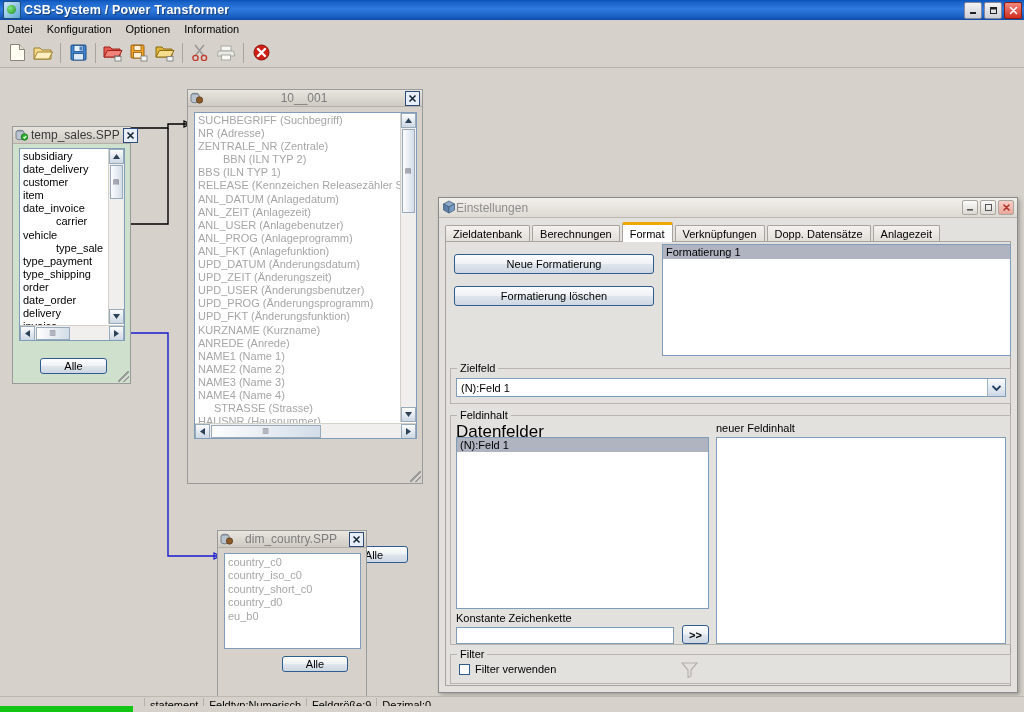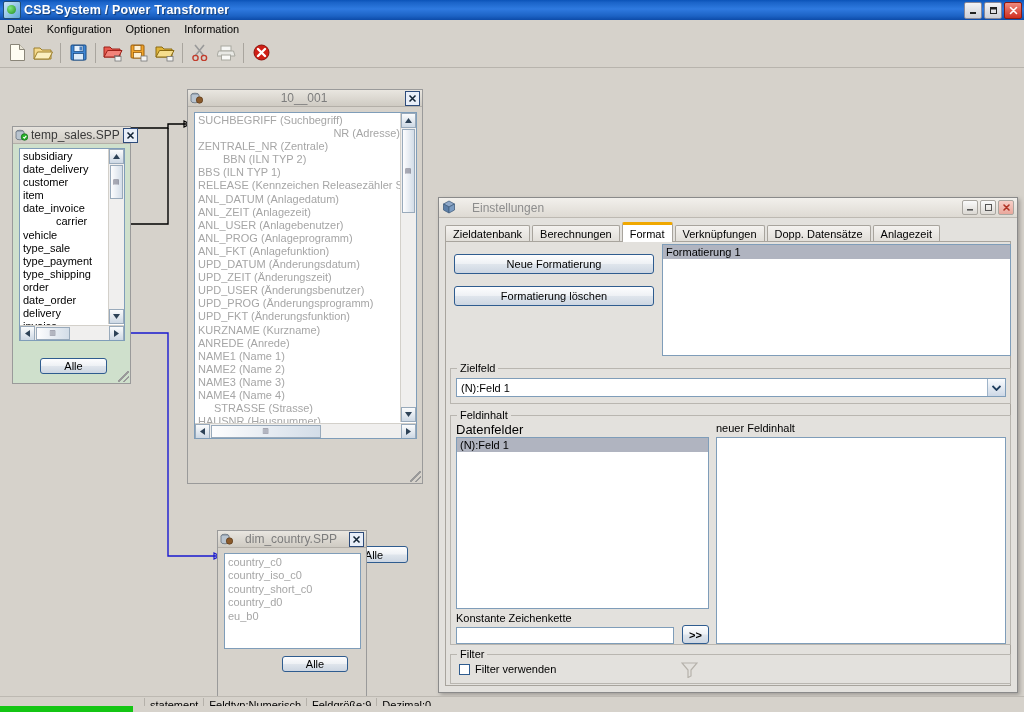--- a/index.html
+++ b/index.html
@@ -142,21 +142,21 @@
   .conn { position:absolute; left:0; top:0; pointer-events:none; }
 
   
   #dlg {
     position:absolute; left:438px; top:197px; width:580px; height:496px;
     border:1px solid #8a8a8a; box-sizing:border-box;
     background:#e3e1dd;
     box-shadow: 2px 2px 4px rgba(0,0,0,.25);
   }
   .dlg-tb {
-    height:20px; display:flex; align-items:center; gap:16px;
+    height:20px; display:flex; align-items:center; gap:0;
     padding:0 3px; box-sizing:border-box;
     background: linear-gradient(to bottom,#f2f0ec,#dedad3);
     border-bottom:1px solid #bdb9b2;
   }
   .dlg-title { font-size:12px; color:#8d8d8d; flex:1; }
   .dlg-btns { display:flex; gap:2px; }
   .dlg-btn {
     width:14px;height:13px; border:1px solid #a9a6a0; border-radius:2px;
     background: linear-gradient(to bottom,#fafafb,#dcd9d3);
     display:flex;align-items:center;justify-content:center;
@@ -354,21 +354,21 @@
     </div>
     <div class="listbox" style="position:absolute; left:6px; top:21px; width:106px; height:193px;">
       <div id="src-list" style="position:absolute; left:0; top:0; right:16px; top:1px;">
           <div class="litem" style="line-height: 13.1px;">subsidiary</div>
           <div class="litem" style="line-height: 13.1px;">date_delivery</div>
           <div class="litem" style="line-height: 13.1px;">customer</div>
           <div class="litem" style="line-height: 13.1px;">item</div>
           <div class="litem" style="line-height: 13.1px;">date_invoice</div>
           <div class="litem" style="line-height: 13.1px; padding-left: 36px;">carrier</div>
           <div class="litem" style="line-height: 13.1px;">vehicle</div>
-          <div class="litem" style="line-height: 13.1px;">type_sale</div>
+          <div class="litem" style="line-height: 13.1px; margin-left: 33px;">type_sale</div>
           <div class="litem" style="line-height: 13.1px;">type_payment</div>
           <div class="litem" style="line-height: 13.1px;">type_shipping</div>
           <div class="litem" style="line-height: 13.1px;">order</div>
           <div class="litem" style="line-height: 13.1px;">date_order</div>
           <div class="litem" style="line-height: 13.1px;">delivery</div>
           <div class="litem" style="line-height: 13.1px;">invoice</div>
         </div>
       <div class="vscroll" style="bottom:16px;">
         <div class="sb-btn">
           <svg width="7" height="5" viewBox="0 0 7 5">
@@ -414,21 +414,21 @@
       <span class="child-title">10__001</span>
       <span class="xbtn">
         <svg width="9" height="9" viewBox="0 0 9 9">
             <path d="M1.5 1.5 L7.5 7.5 M7.5 1.5 L1.5 7.5" stroke="#123" stroke-width="1.5"></path>
           </svg>
       </span>
     </div>
     <div class="listbox" style="position:absolute; left:6px; top:22px; width:223px; height:327px;">
       <div id="tgt-list" style="position:absolute; left:0; top:1px; right:16px; overflow:hidden;">
           <div class="litem dim" style="line-height: 13.1px;">SUCHBEGRIFF   (Suchbegriff)</div>
-          <div class="litem dim" style="line-height: 13.1px; text-align: right;">NR   (Adresse)</div>
+          <div class="litem dim" style="line-height: 13.1px;">NR   (Adresse)</div>
           <div class="litem dim" style="line-height: 13.1px;">ZENTRALE_NR   (Zentrale)</div>
           <div class="litem dim" style="line-height: 13.1px; padding-left: 28px;">BBN   (ILN TYP 2)</div>
           <div class="litem dim" style="line-height: 13.1px;">BBS   (ILN TYP 1)</div>
           <div class="litem dim" style="line-height: 13.1px;">RELEASE   (Kennzeichen Releasezähler S</div>
           <div class="litem dim" style="line-height: 13.1px;">ANL_DATUM   (Anlagedatum)</div>
           <div class="litem dim" style="line-height: 13.1px;">ANL_ZEIT   (Anlagezeit)</div>
           <div class="litem dim" style="line-height: 13.1px;">ANL_USER   (Anlagebenutzer)</div>
           <div class="litem dim" style="line-height: 13.1px;">ANL_PROG   (Anlageprogramm)</div>
           <div class="litem dim" style="line-height: 13.1px;">ANL_FKT   (Anlagefunktion)</div>
           <div class="litem dim" style="line-height: 13.1px;">UPD_DATUM   (Änderungsdatum)</div>
@@ -565,21 +565,21 @@
             <svg width="9" height="6" viewBox="0 0 9 6">
                 <path d="M0.5 1 L4.5 5 L8.5 1" fill="none" stroke="#1e3c5c" stroke-width="1.8"></path>
               </svg>
           </span>
         </div>
       </div>
 
       <div class="group" style="left:4px; top:173px; width:561px; height:230px;">
         <span class="group-label">Feldinhalt</span>
 
-        <div style="position:absolute; left:5px; top:6px; font-size:13px;">Datenfelder</div>
+        <div style="position:absolute; left:5px; top:6px; font-size:17px;">Datenfelder</div>
         <div class="listbox" style="position:absolute; left:5px; top:21px; width:253px; height:172px;">
           <div id="df-list">
               <div class="litem sel" style="line-height: 14px; width: 100%;">(N):Feld 1</div>
             </div>
         </div>
 
         <div style="position:absolute; left:5px; top:196px; font-size:11px;">Konstante Zeichenkette</div>
         <input class="textfield" style="position: absolute; left: 5px; top: 211px; width: 218px; height: 17px; outline: none;" value="">
         <div class="btn" style="position:absolute; left:231px; top:209px; width:27px; height:19px; font-weight:bold;">&gt;&gt;</div>
 

